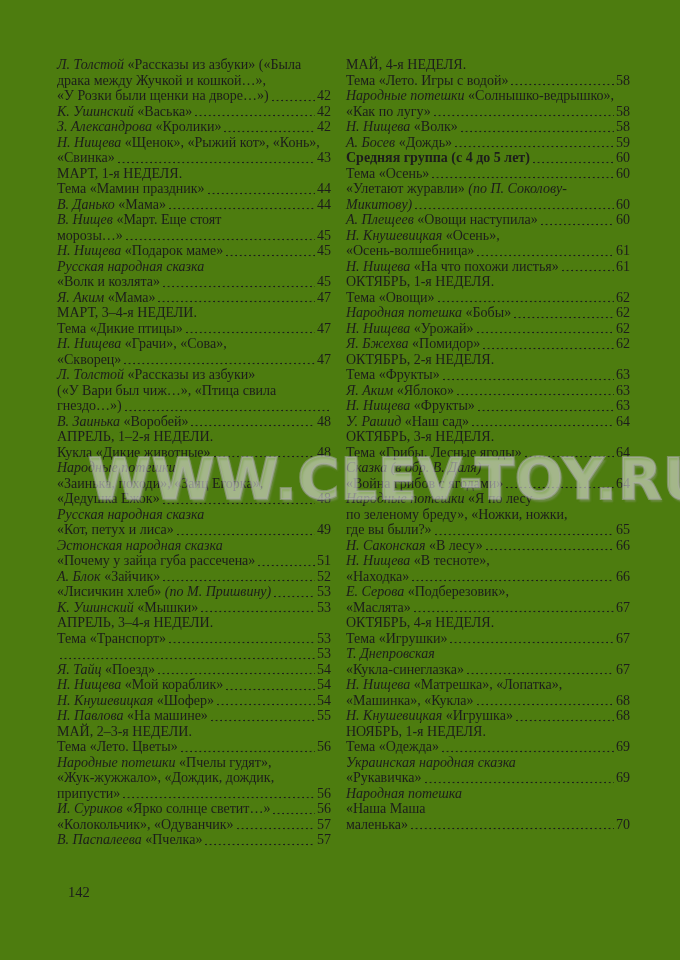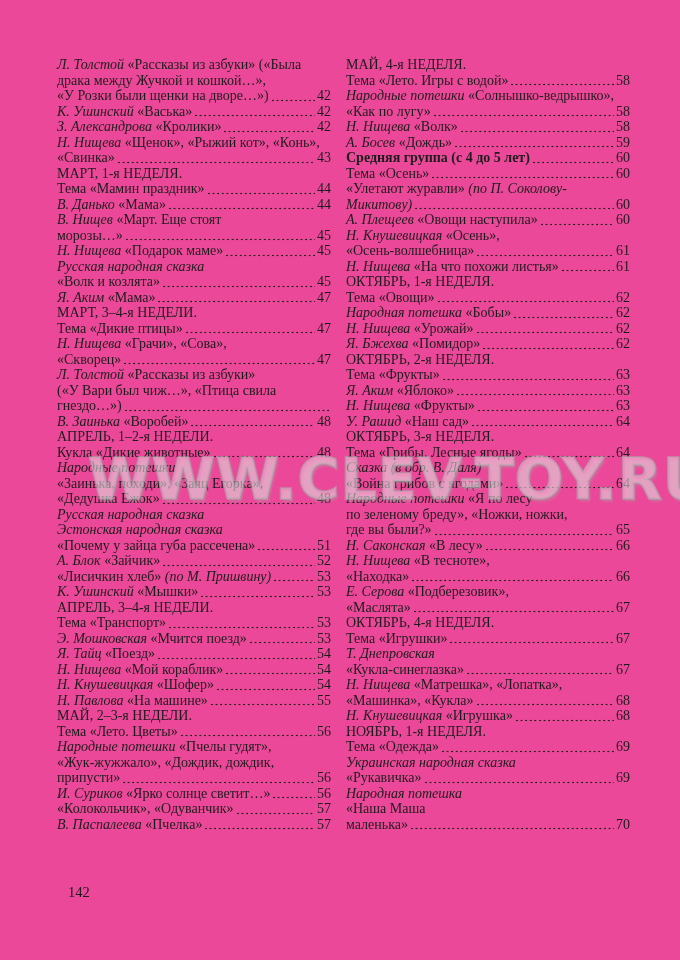--- a/index.html
+++ b/index.html
@@ -4,21 +4,21 @@
 <style>
   html, body { margin:0; padding:0; }
   body {
     width:680px; height:960px;
     background:#ffffff;
     font-family:"Liberation Serif","DejaVu Serif",serif;
     color:#1c1c1c;
     position:relative;
     overflow:hidden;
   }
-  .sheet { position:absolute; inset:0; background:#ec4899;text-align:center; }
+  .sheet { position:absolute; inset:0; background:#4d7c0f;text-align:center; }
 
   .col {
     position:absolute; top:57px;
     font-size:14px; line-height:15.5px;
   }
   .col-left  { left:57px;  width:274px; }
   .col-right { left:346px; width:284px; }
 
   .line { display:flex; white-space:nowrap; }
   .txt  { flex:none; }
@@ -181,20 +181,25 @@
       </div>
       <div class="line">
         <span class="txt"><span>«Дедушка Ежок»</span></span>
         <span class="dots"></span>
         <span class="pg">48</span>
       </div>
       <div class="line">
         <span class="txt"><span class="it">Русская народная сказка</span></span>
       </div>
       <div class="line">
+        <span class="txt"><span>«Кот, петух и лиса»</span></span>
+        <span class="dots"></span>
+        <span class="pg">49</span>
+      </div>
+      <div class="line">
         <span class="txt"><span class="it">Эстонская народная сказка</span></span>
       </div>
       <div class="line">
         <span class="txt"><span>«Почему у зайца губа рассечена»</span></span>
         <span class="dots"></span>
         <span class="pg">51</span>
       </div>
       <div class="line">
         <span class="txt"><span class="it">А. Блок</span><span> «Зайчик»</span></span>
         <span class="dots"></span>
@@ -212,21 +217,20 @@
       </div>
       <div class="line">
         <span class="txt"><span>АПРЕЛЬ, 3–4-я НЕДЕЛИ.</span></span>
       </div>
       <div class="line">
         <span class="txt"><span>Тема «Транспорт»</span></span>
         <span class="dots"></span>
         <span class="pg">53</span>
       </div>
       <div class="line">
-        <span class="txt"><span class="it">Э. Мошковская</span><span> «Мчится поезд»</span></span>
         <span class="dots"></span>
         <span class="pg">53</span>
       </div>
       <div class="line">
         <span class="txt"><span class="it">Я. Тайц</span><span> «Поезд»</span></span>
         <span class="dots"></span>
         <span class="pg">54</span>
       </div>
       <div class="line">
         <span class="txt"><span class="it">Н. Нищева</span><span> «Мой кораблик»</span></span>

